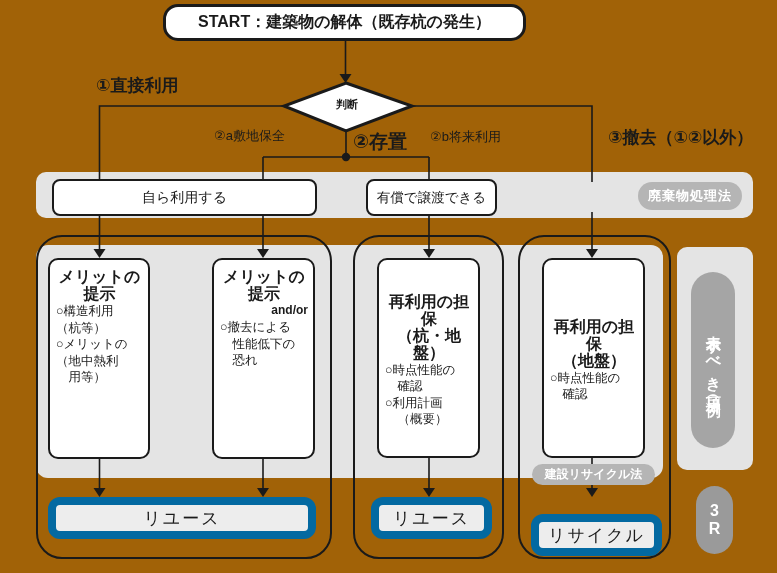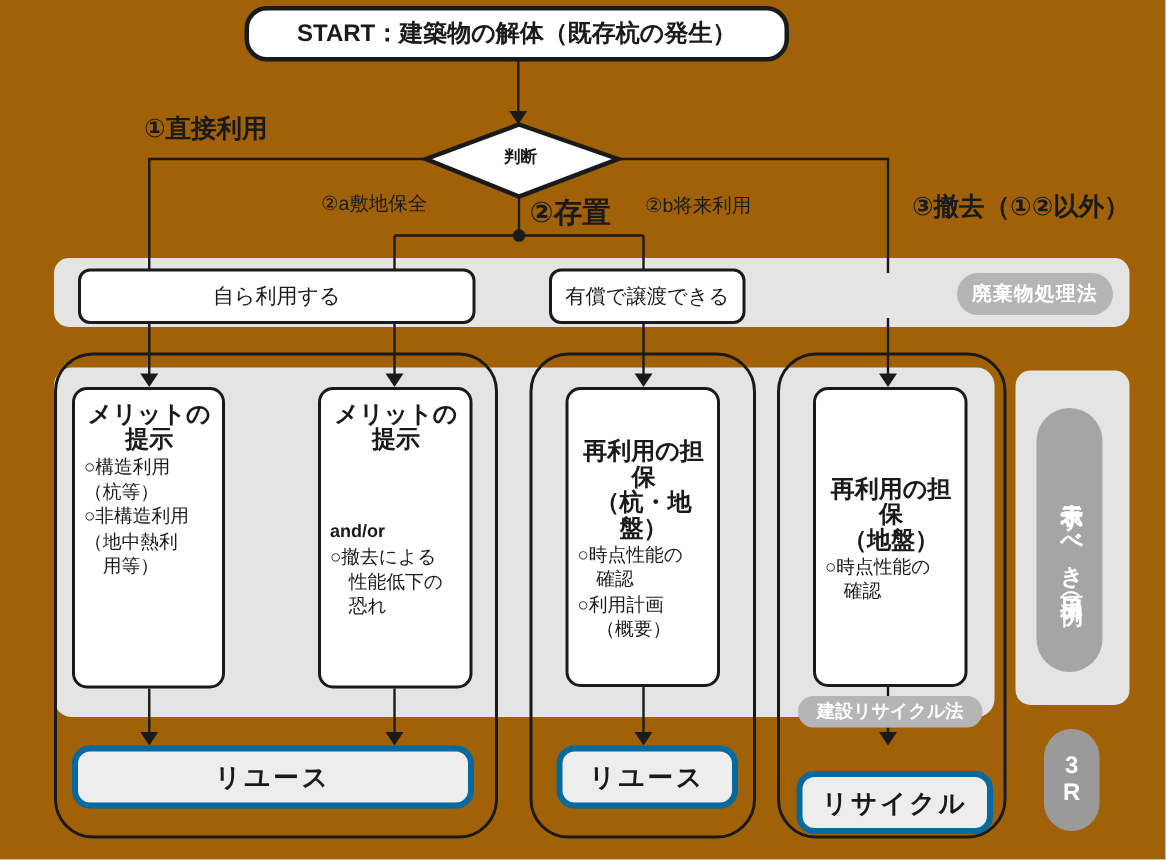--- a/index.html
+++ b/index.html
@@ -23,23 +23,23 @@
   .waste-box{background:#1a1a1a;color:#fff;border-radius:8px;display:flex;align-items:center;
              justify-content:center;font-size:14px;font-weight:bold;}
   .pill{background:#b5b5b5;color:#fff;border-radius:14px;display:flex;align-items:center;
         justify-content:center;font-weight:bold;font-size:13px;letter-spacing:1px;}
   .container{border:2px solid #1a1a1a;border-radius:26px;background:transparent;}
   .inner-box{background:#fff;border:2.5px solid #1a1a1a;border-radius:10px;box-sizing:border-box;
              padding:8px 5px 4px 6px;font-size:12.5px;line-height:16.5px;}
   .inner-box.vcenter{display:flex;flex-direction:column;justify-content:center;}
   .ib-heading{font-weight:bold;font-size:16px;line-height:17px;text-align:center;}
   .ib-body{margin-top:1px;}
-  .ib-connector{font-weight:bold;font-size:12px;text-align:left;line-height:16px;margin-top:44px;}
-  .outcome{background:#ededed;border:4px solid #0369a1;border-radius:12px;box-sizing:border-box;
-           display:flex;align-items:center;justify-content:center;font-weight:bold;font-size:17px;
+  .ib-connector{font-weight:bold;font-size:12px;text-align:right;line-height:16px;}
+  .outcome{background:#ededed;border:8px solid #0369a1;border-radius:12px;box-sizing:border-box;
+           display:flex;align-items:center;justify-content:center;font-weight:normal;font-size:17px;
            letter-spacing:2px;}
   .law-pill{background:#b5b5b5;color:#fff;border-radius:12px;display:flex;align-items:center;
             justify-content:center;font-weight:bold;font-size:12px;}
   .side-capsule{background:#a5a5a5;color:#fff;border-radius:22px;display:flex;align-items:center;
                 justify-content:center;}
   .side-capsule span{writing-mode:vertical-rl;text-orientation:mixed;font-weight:bold;
                      font-size:15px;letter-spacing:2px;}
   .three-r{background:#9a9a9a;color:#fff;border-radius:19px;display:flex;align-items:center;
            justify-content:center;font-weight:bold;font-size:16px;line-height:18px;text-align:center;}
   svg.overlay{position:absolute;left:0;top:0;}
@@ -106,21 +106,21 @@
 
   <div class="abs container" style="left:36px;top:235px;width:292px;height:320px;"></div>
   <div class="abs container" style="left:353px;top:235px;width:147px;height:320px;"></div>
   <div class="abs container" style="left:518px;top:235px;width:149px;height:320px;"></div>
 
   <div class="abs inner-box" style="left:48px;top:258px;width:102px;height:201px;">
     <div class="ib-heading pre">メリットの
 提示</div>
     <div class="ib-body pre">○構造利用
 （杭等）
-○非構造利用
+○メリットの
 （地中熱利
 　用等）</div>
   </div>
 
   <div class="abs inner-box" style="left:212px;top:258px;width:103px;height:201px;">
     <div class="ib-heading pre">メリットの
 提示</div>
     <div class="ib-connector">and/or</div>
     <div class="ib-body pre">○撤去による
 　性能低下の

